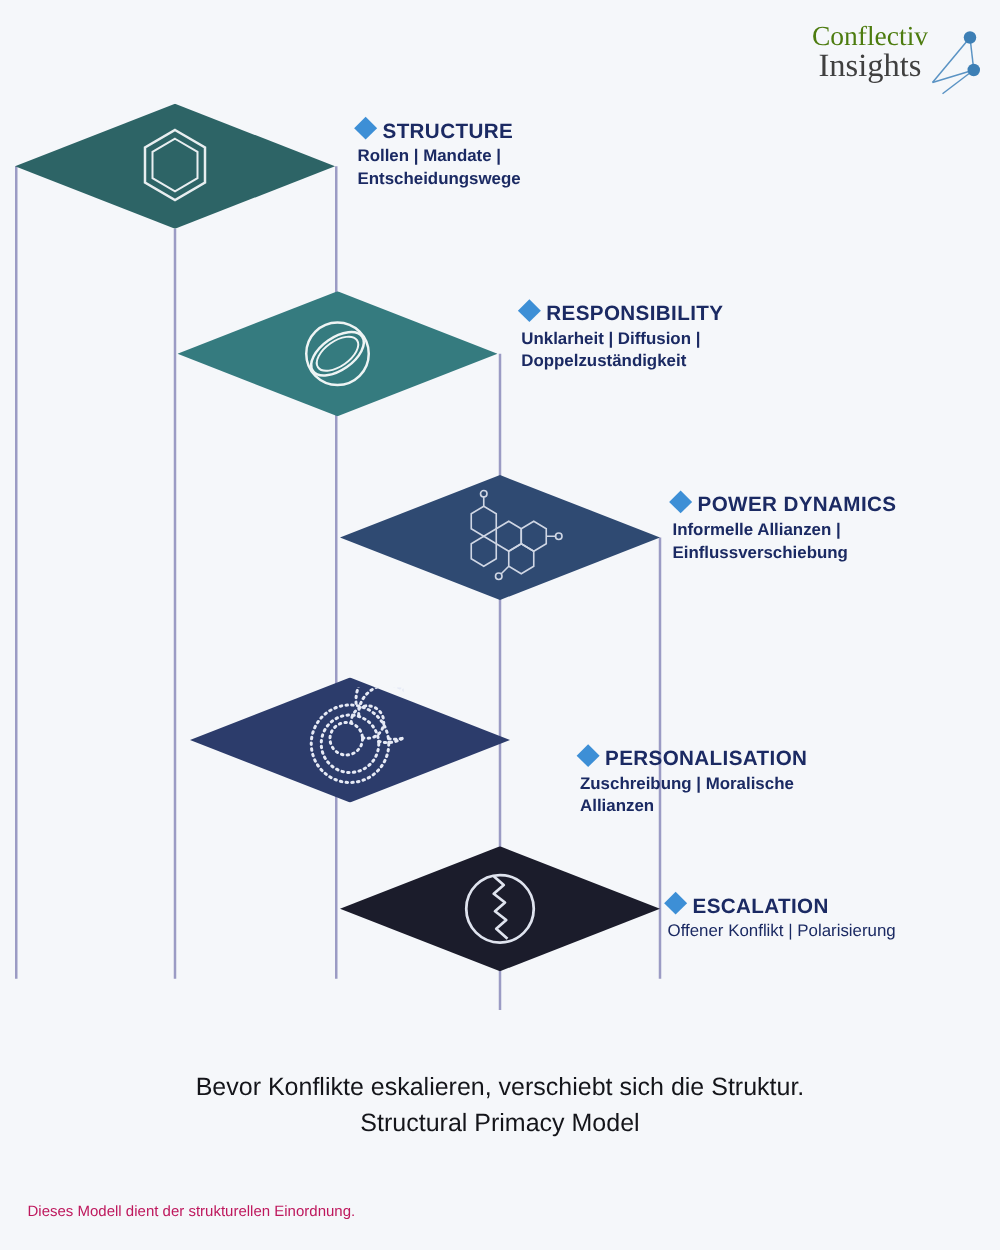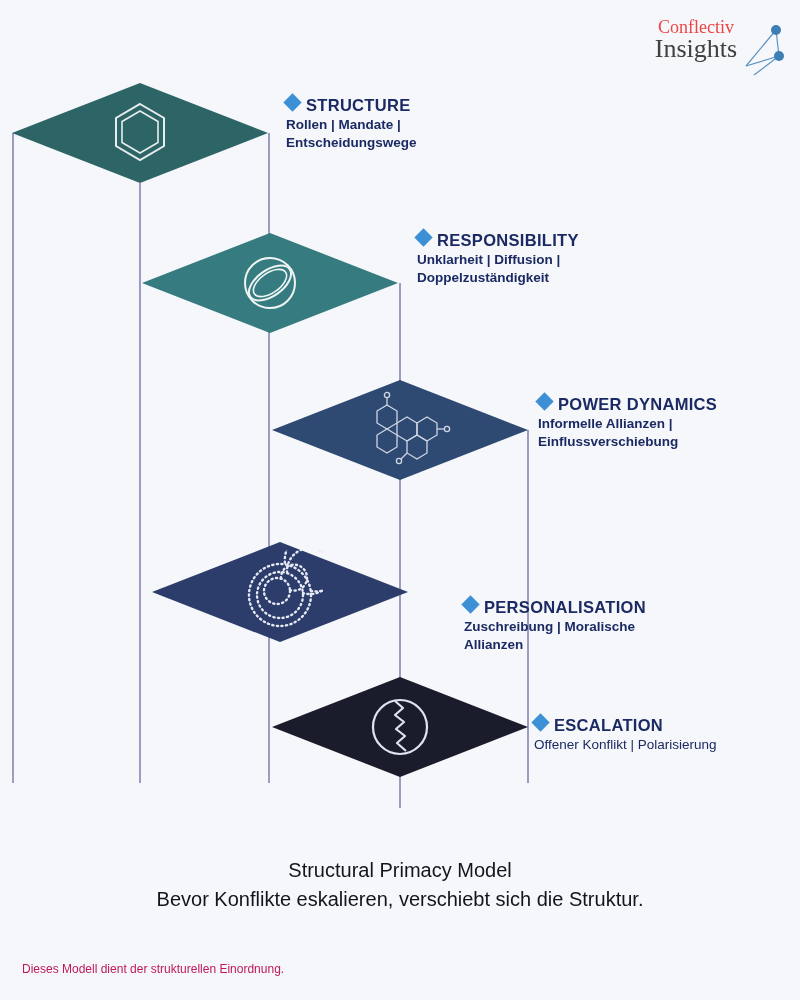--- a/index.html
+++ b/index.html
@@ -29,22 +29,22 @@
     position: absolute;
     left: 0;
     top: 0;
     width: 132px;
     text-align: center;
     font-family: "Liberation Serif", serif;
     line-height: 1.02;
   }
   #logo .logo-line1 {
     display: block;
-    font-size: 18px;
-    color: #ef4444;
+    font-size: 22px;
+    color: #4d7c0f;
     letter-spacing: 0px;
   }
   #logo .logo-line2 {
     display: block;
     font-size: 26px;
     color: #404040;
   }
   #logo svg.logo-net {
     position: absolute;
     left: 108px;
@@ -231,21 +231,21 @@
 </div>
 
 <div class="label-block" style="left:286px; top:96px;">
   <div class="label-title-row">
     <span class="bullet"></span>
     <span class="label-title">STRUCTURE</span>
   </div>
   <div class="label-sub">Rollen | Mandate | Entscheidungswege</div>
 </div>
 
-<div class="label-block" style="left:417px; top:231px;">
+<div class="label-block" style="left:417px; top:242px;">
   <div class="label-title-row">
     <span class="bullet"></span>
     <span class="label-title">RESPONSIBILITY</span>
   </div>
   <div class="label-sub">Unklarheit | Diffusion | Doppelzuständigkeit</div>
 </div>
 
 <div class="label-block" style="left:538px; top:395px;">
   <div class="label-title-row">
     <span class="bullet"></span>
@@ -264,17 +264,17 @@
 
 <div class="label-block" style="left:534px; top:716px;">
   <div class="label-title-row">
     <span class="bullet"></span>
     <span class="label-title">ESCALATION</span>
   </div>
   <div class="label-sub regular">Offener Konflikt | Polarisierung</div>
 </div>
 
 <div id="caption">
+  <span class="cap-line">Bevor Konflikte eskalieren, verschiebt sich die Struktur.</span>
   <span class="cap-line">Structural Primacy Model</span>
-  <span class="cap-line">Bevor Konflikte eskalieren, verschiebt sich die Struktur.</span>
 </div>
 
 <div id="footnote">Dieses Modell dient der strukturellen Einordnung.</div>
 
 </body></html>

